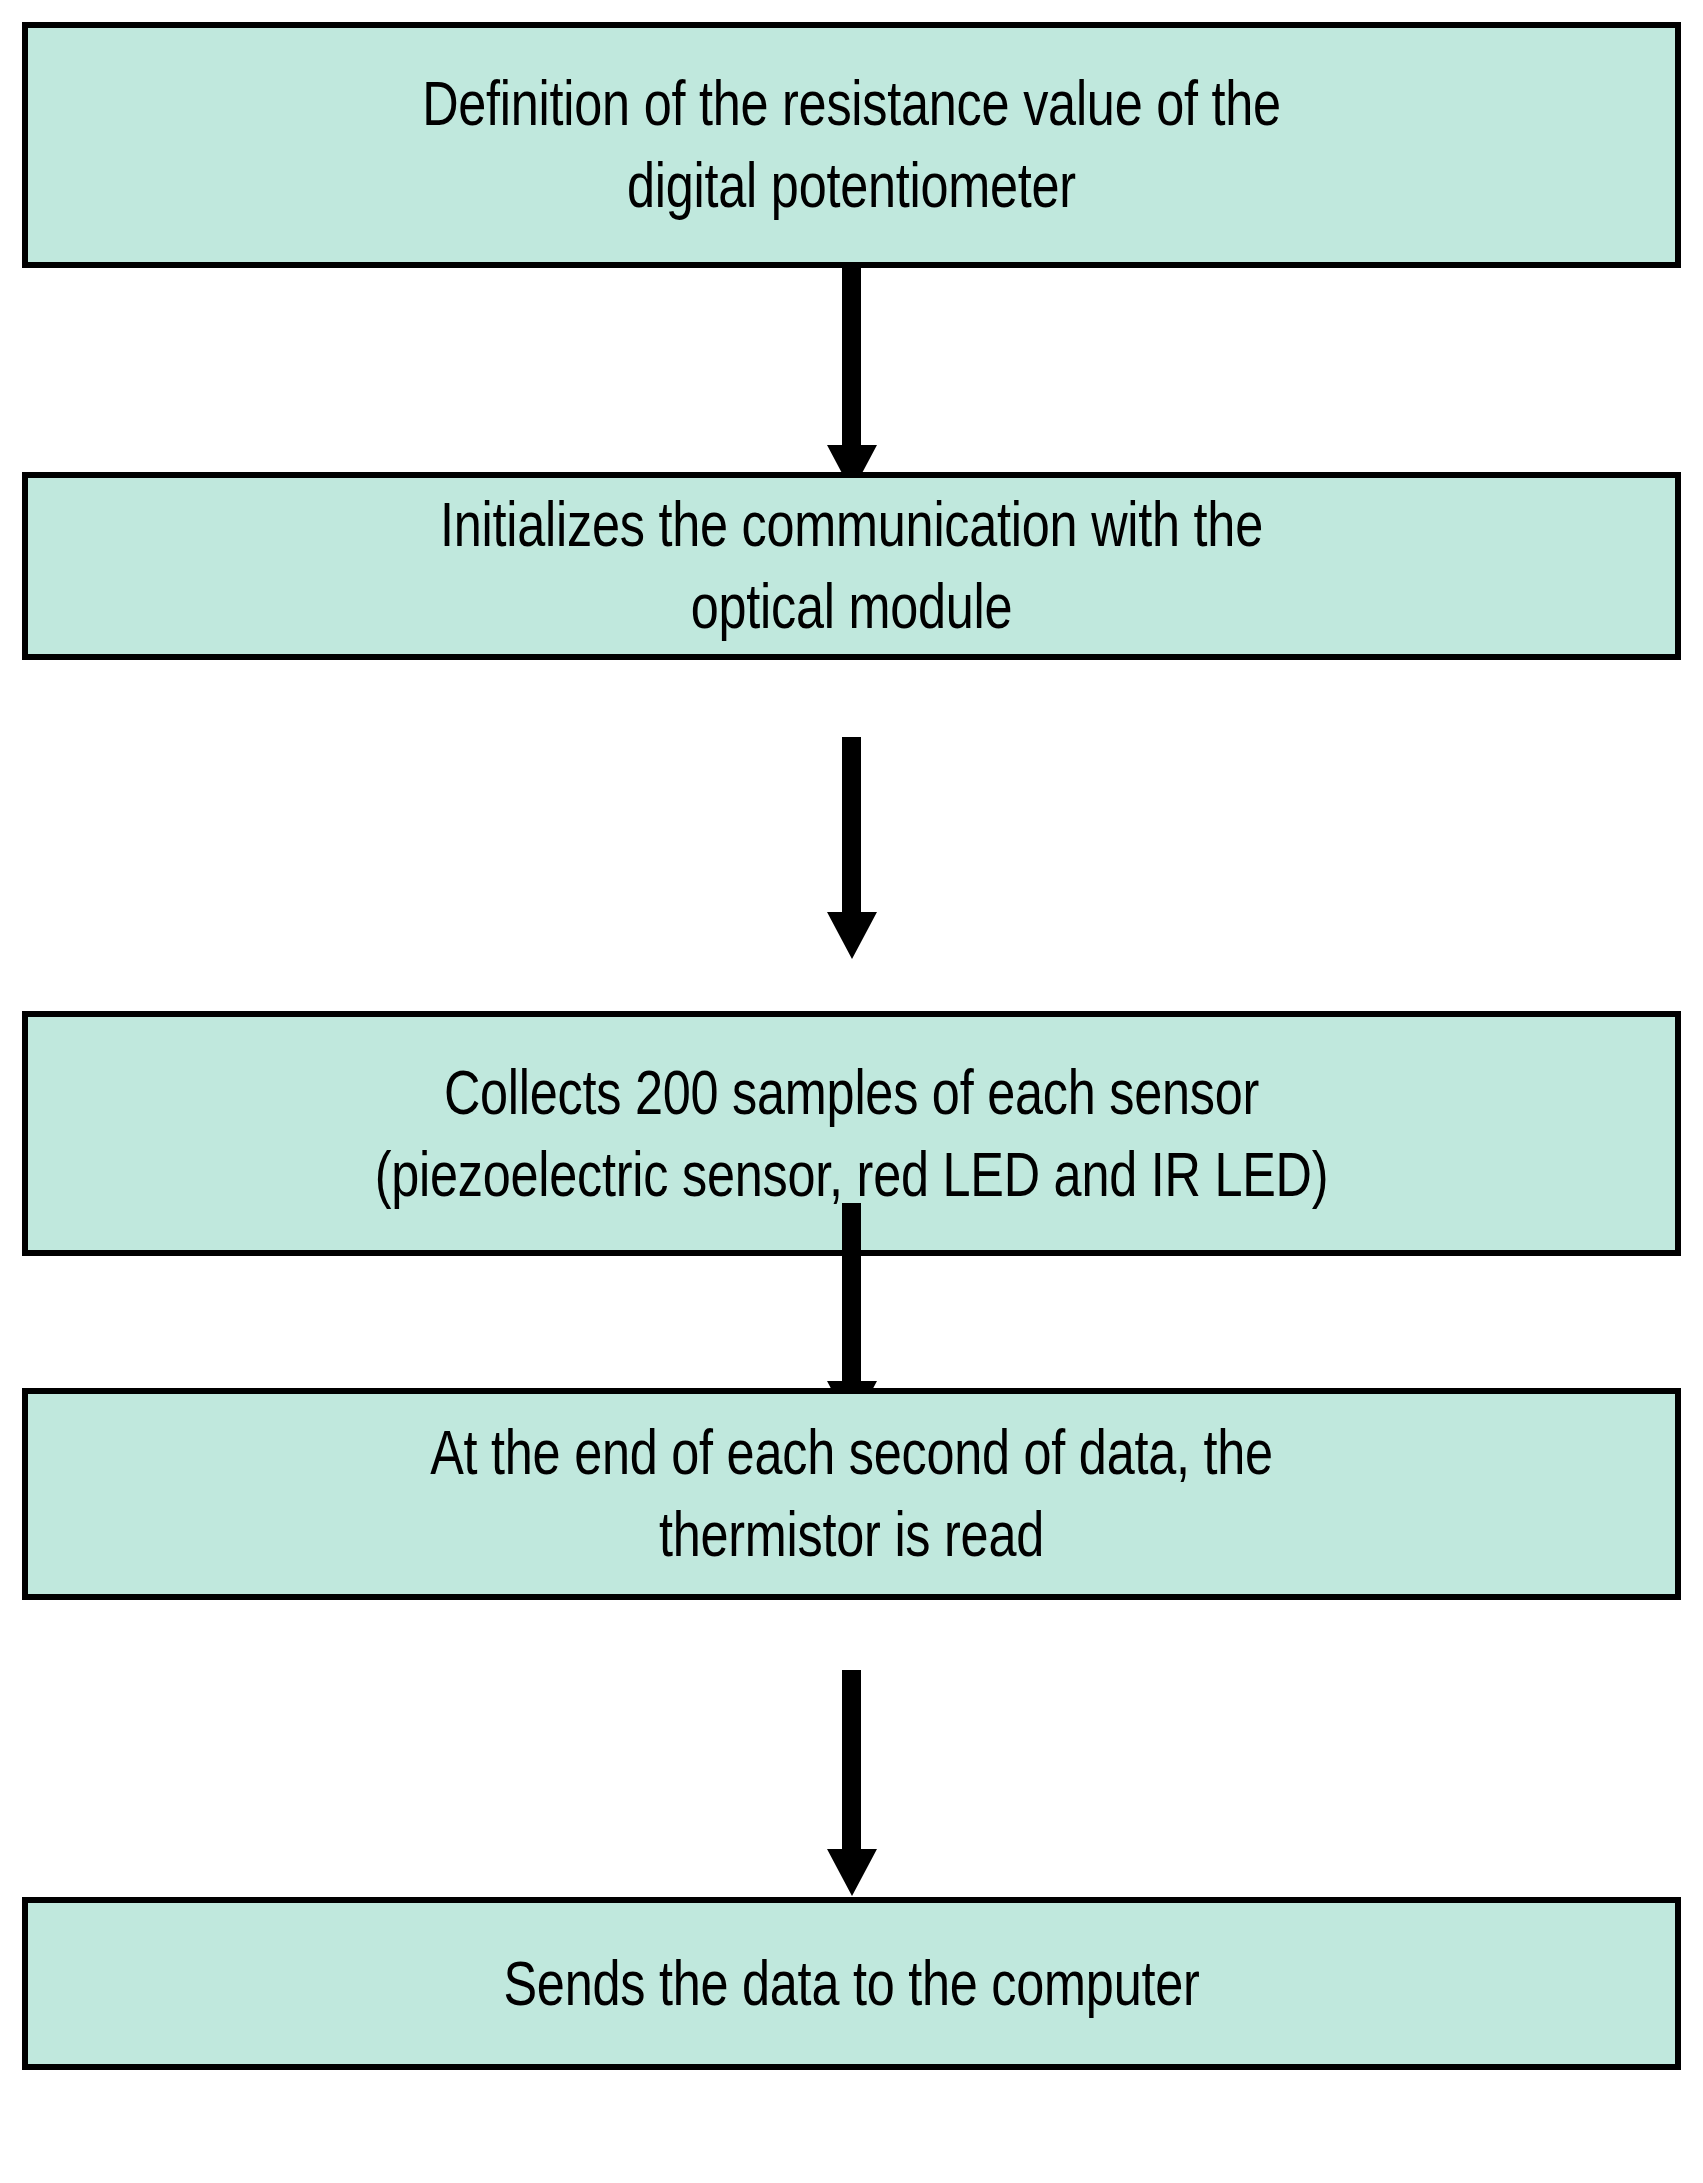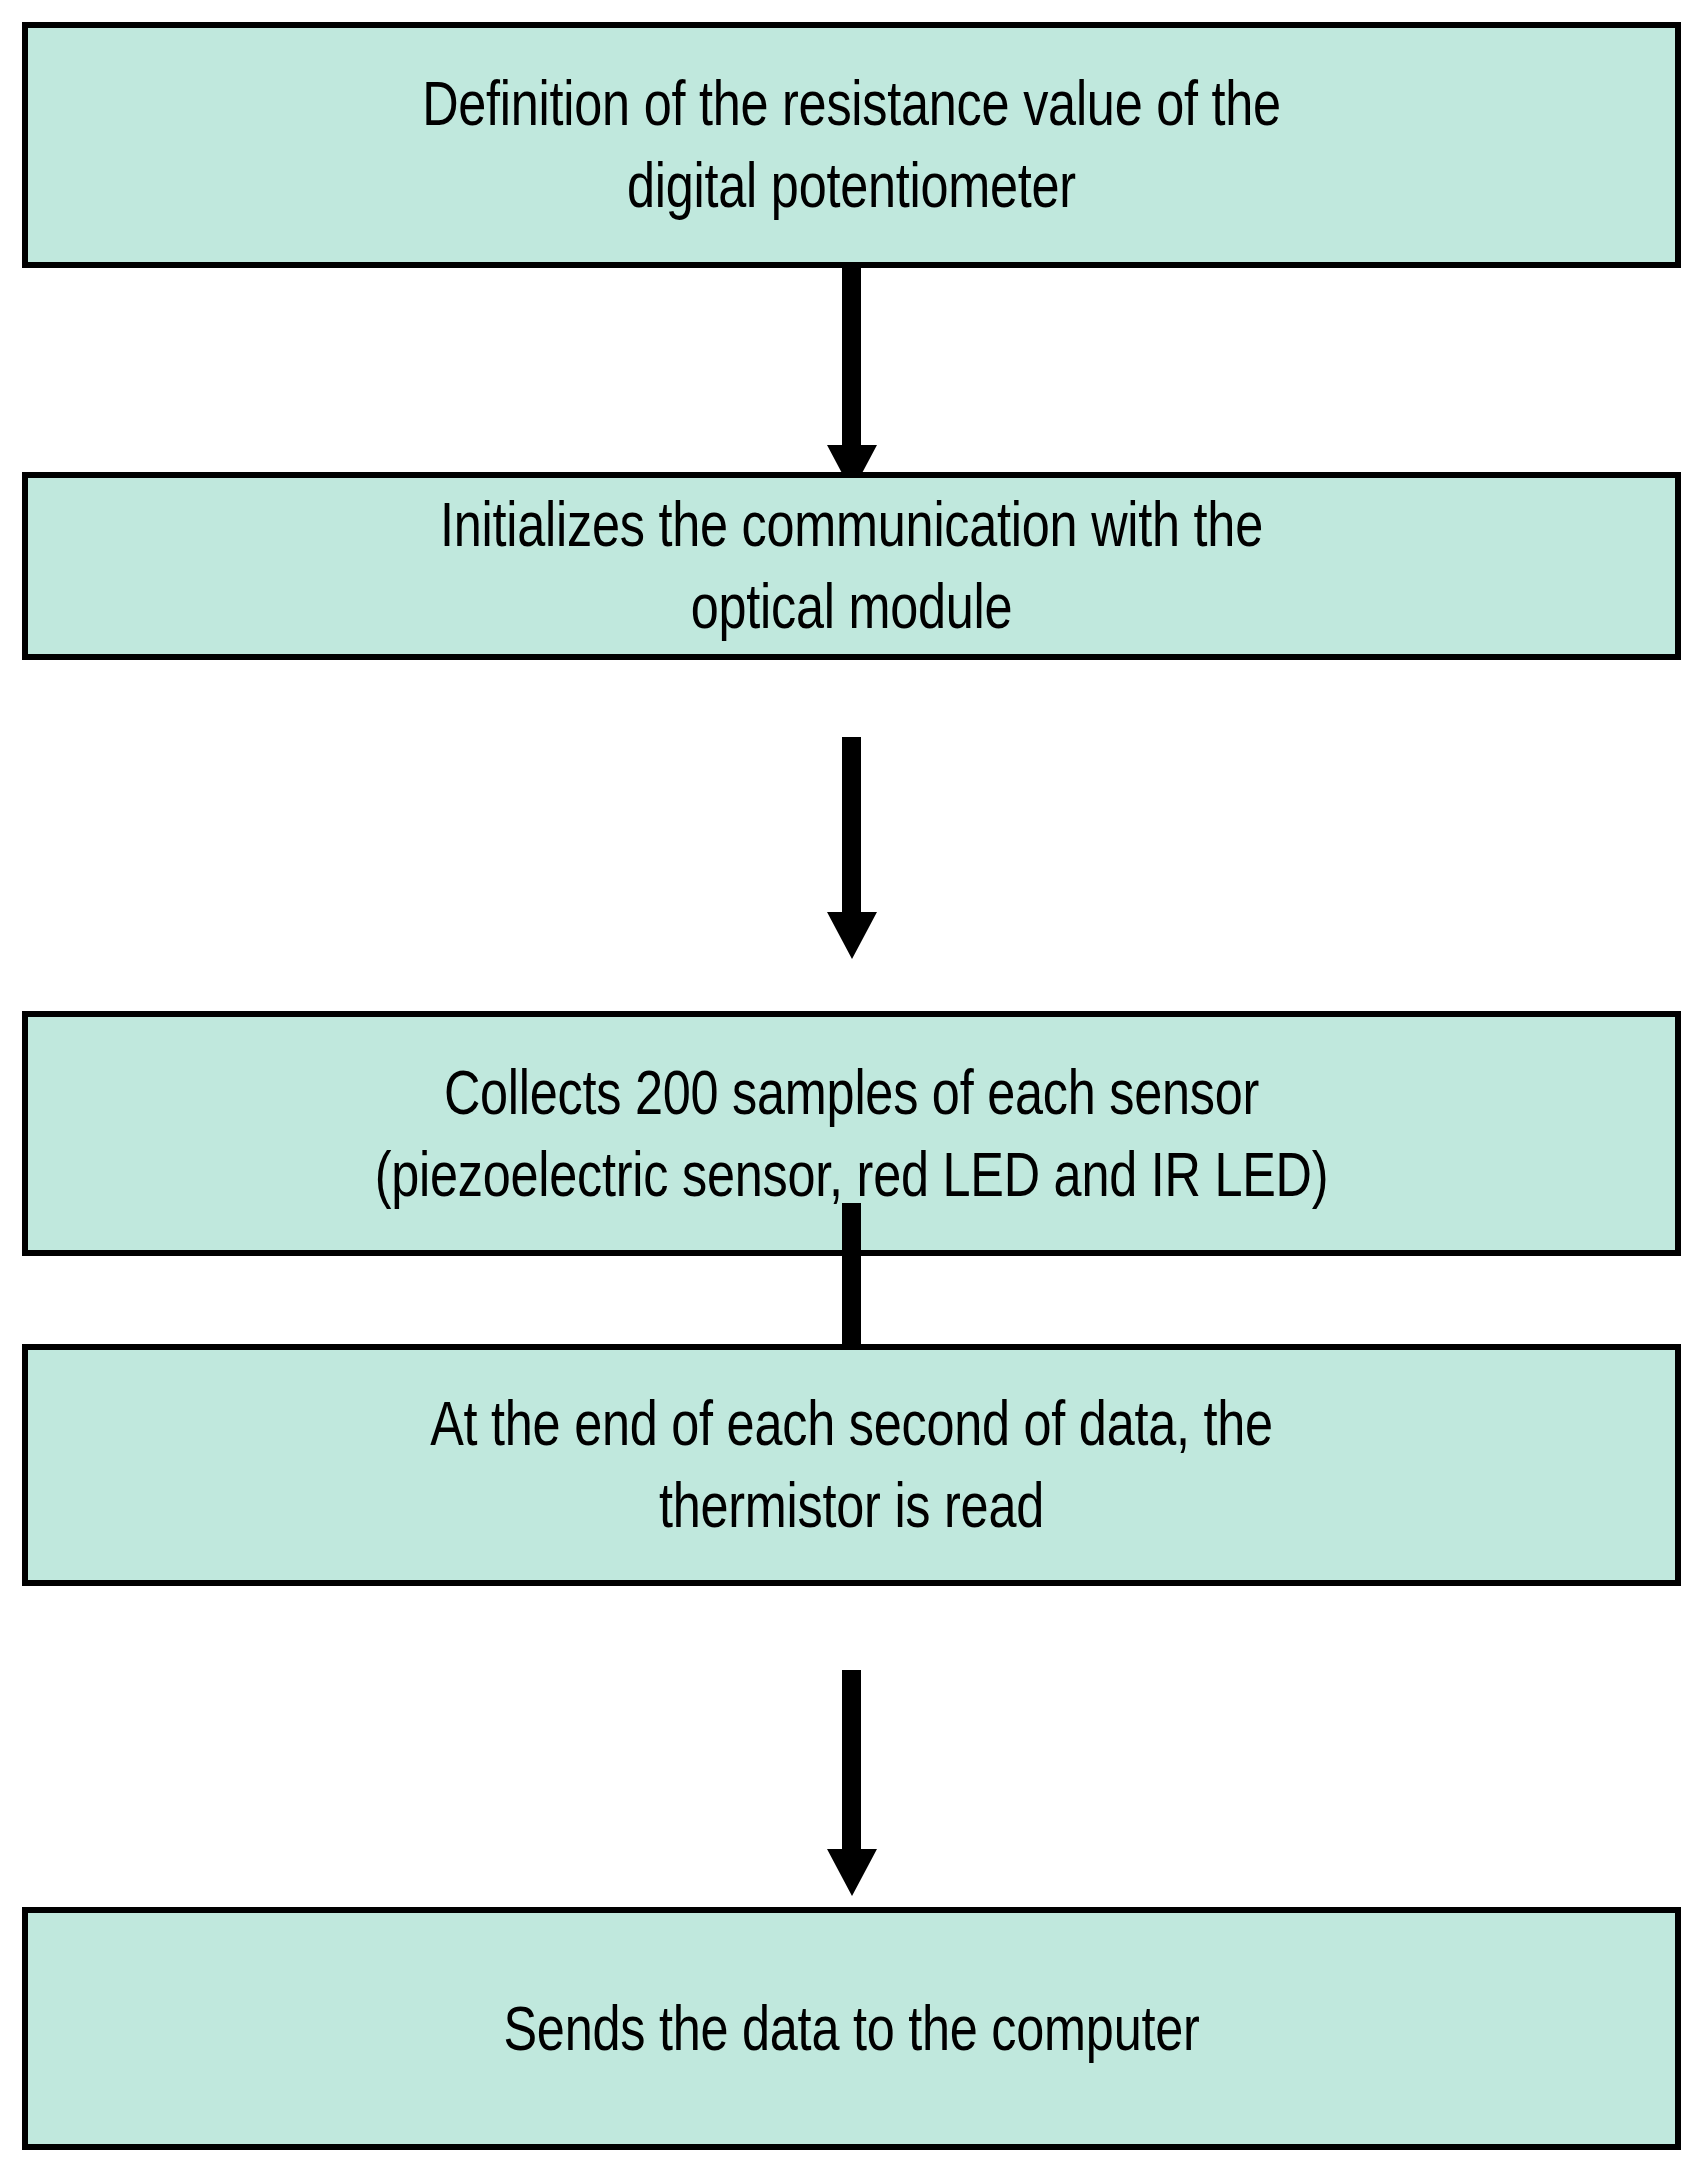--- a/index.html
+++ b/index.html
@@ -47,22 +47,22 @@
     transform: scaleX(0.80);
     transform-origin: center center;
     white-space: pre-line;
     letter-spacing: -0.3px;
   }
 
   
   #node-0 { top: 21.6px;   height: 246px; justify-content: flex-end; }
   #node-1 { top: 472px;  height: 188px; }
   #node-2 { top: 1011px; height: 245px; }
-  #node-3 { top: 1344px; height: 242px; }
-  #node-4 { top: 1897px; height: 243px; margin-top: 10px; }
+  #node-3 { top: 1388px; height: 212px; }
+  #node-4 { top: 1897px; height: 173px; }
 
   
   .connector {
     position: absolute;
     left: 824px;
     width: 55px;
   }
   .connector .shaft {
     position: absolute;
     left: 18.4px;

